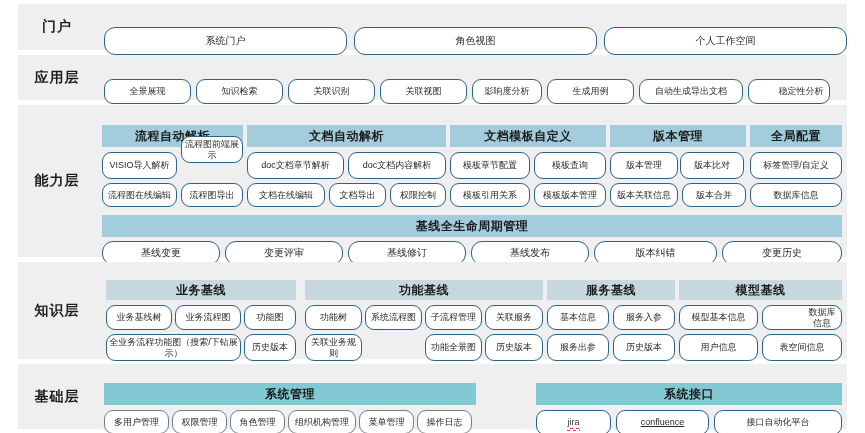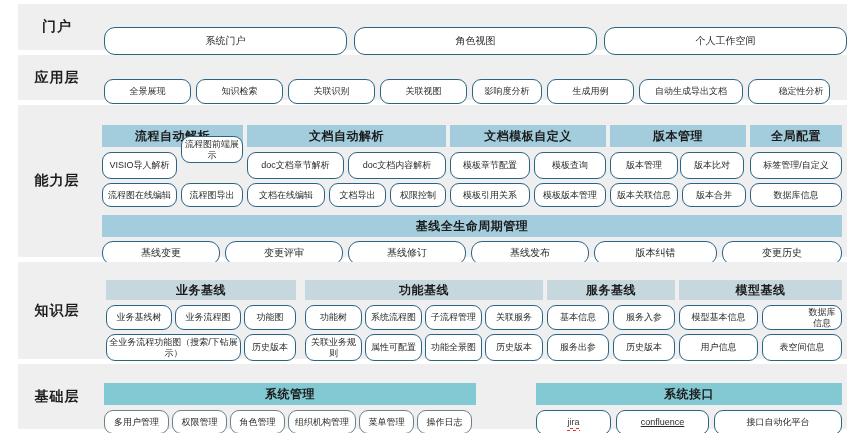--- a/index.html
+++ b/index.html
@@ -152,22 +152,21 @@
       <div class="abs pill" style="left:79px;top:29px;width:66px;height:25px;">业务流程图</div>
       <div class="abs pill" style="left:148px;top:29px;width:52px;height:25px;">功能图</div>
       <div class="abs pill" style="left:10px;top:58px;width:135px;height:27px;">全业务流程功能图（搜索/下钻展示）</div>
       <div class="abs pill" style="left:148px;top:58px;width:52px;height:27px;">历史版本</div>
 
       <div class="abs pill" style="left:209px;top:29px;width:57px;height:25px;">功能树</div>
       <div class="abs pill" style="left:269px;top:29px;width:57px;height:25px;">系统流程图</div>
       <div class="abs pill" style="left:329px;top:29px;width:57px;height:25px;">子流程管理</div>
       <div class="abs pill" style="left:389px;top:29px;width:58px;height:25px;">关联服务</div>
       <div class="abs pill" style="left:209px;top:58px;width:57px;height:27px;">关联业务规则</div>
-      <div class="abs pill" style="left:269px;top:58px;width:57px;height:27px;">属性可配置</div>
-      <div class="abs pill" style="left:329px;top:58px;width:57px;height:27px;border-radius:6px;">功能全景图</div>
+      <div class="abs pill" style="left:329px;top:58px;width:57px;height:27px;">功能全景图</div>
       <div class="abs pill" style="left:389px;top:58px;width:58px;height:27px;">历史版本</div>
 
       <div class="abs pill" style="left:451px;top:29px;width:62px;height:25px;">基本信息</div>
       <div class="abs pill" style="left:517px;top:29px;width:62px;height:25px;">服务入参</div>
       <div class="abs pill" style="left:451px;top:58px;width:62px;height:27px;">服务出参</div>
       <div class="abs pill" style="left:517px;top:58px;width:62px;height:27px;">历史版本</div>
 
       <div class="abs pill" style="left:583px;top:29px;width:79px;height:25px;">模型基本信息</div>
       <div class="abs pill" style="left:666px;top:29px;width:80px;height:25px;padding-left:42px;">数据库信息</div>
       <div class="abs pill" style="left:583px;top:58px;width:79px;height:27px;">用户信息</div>

